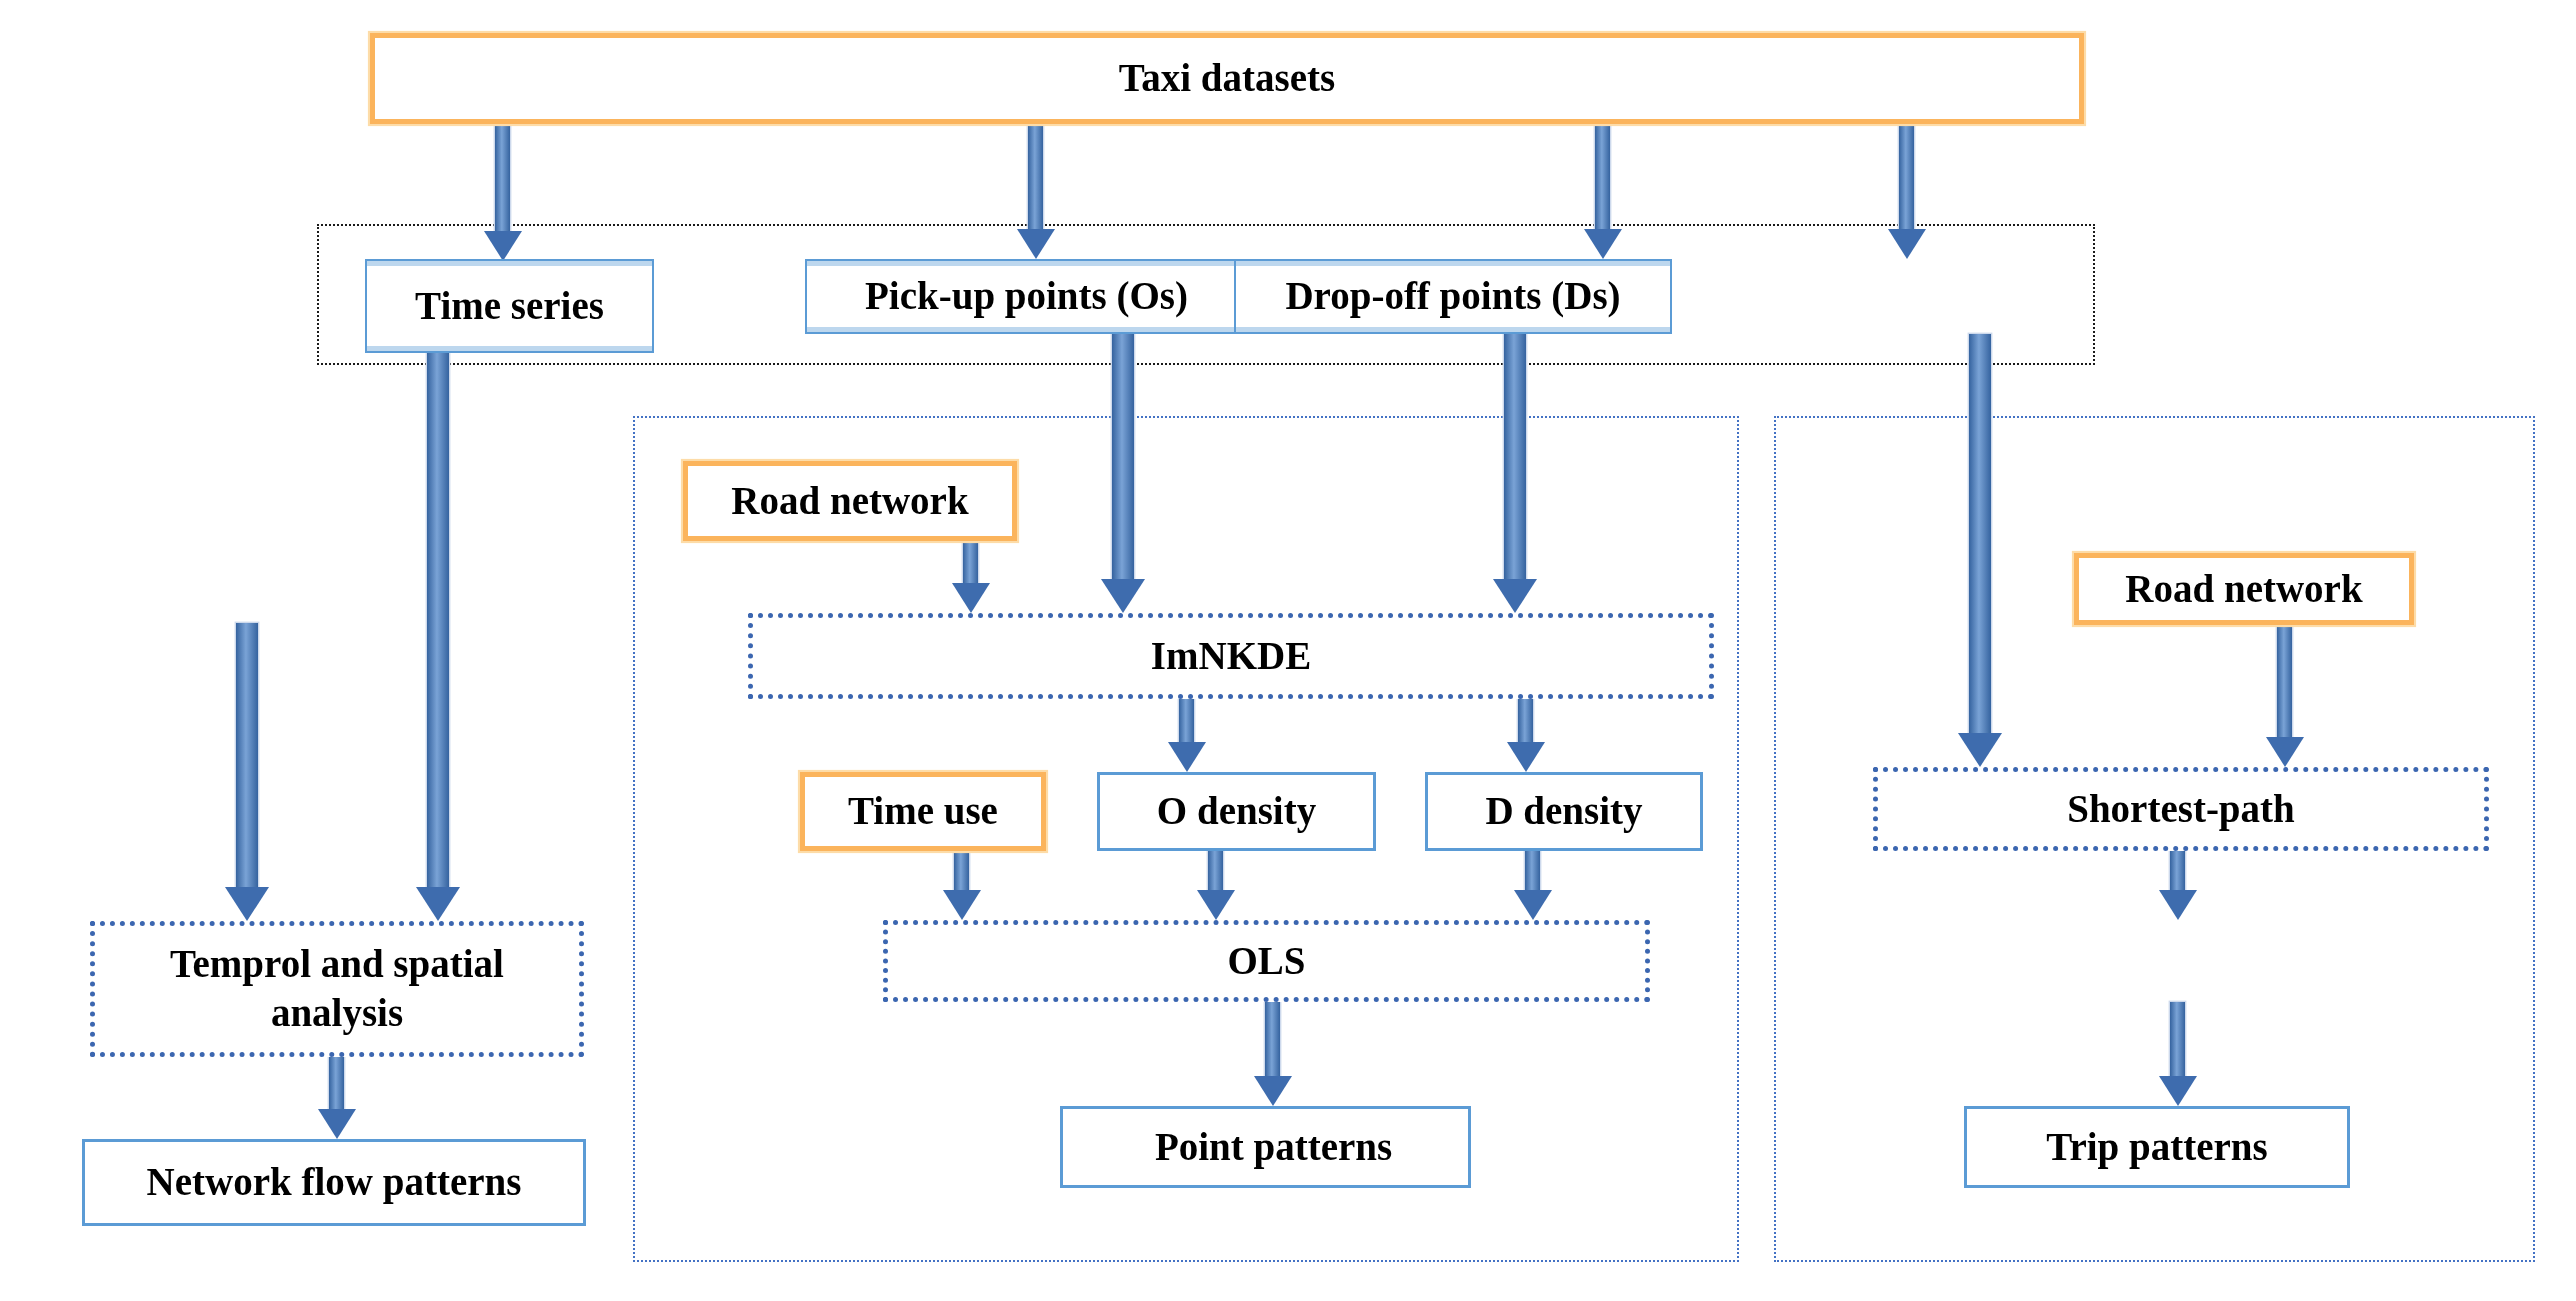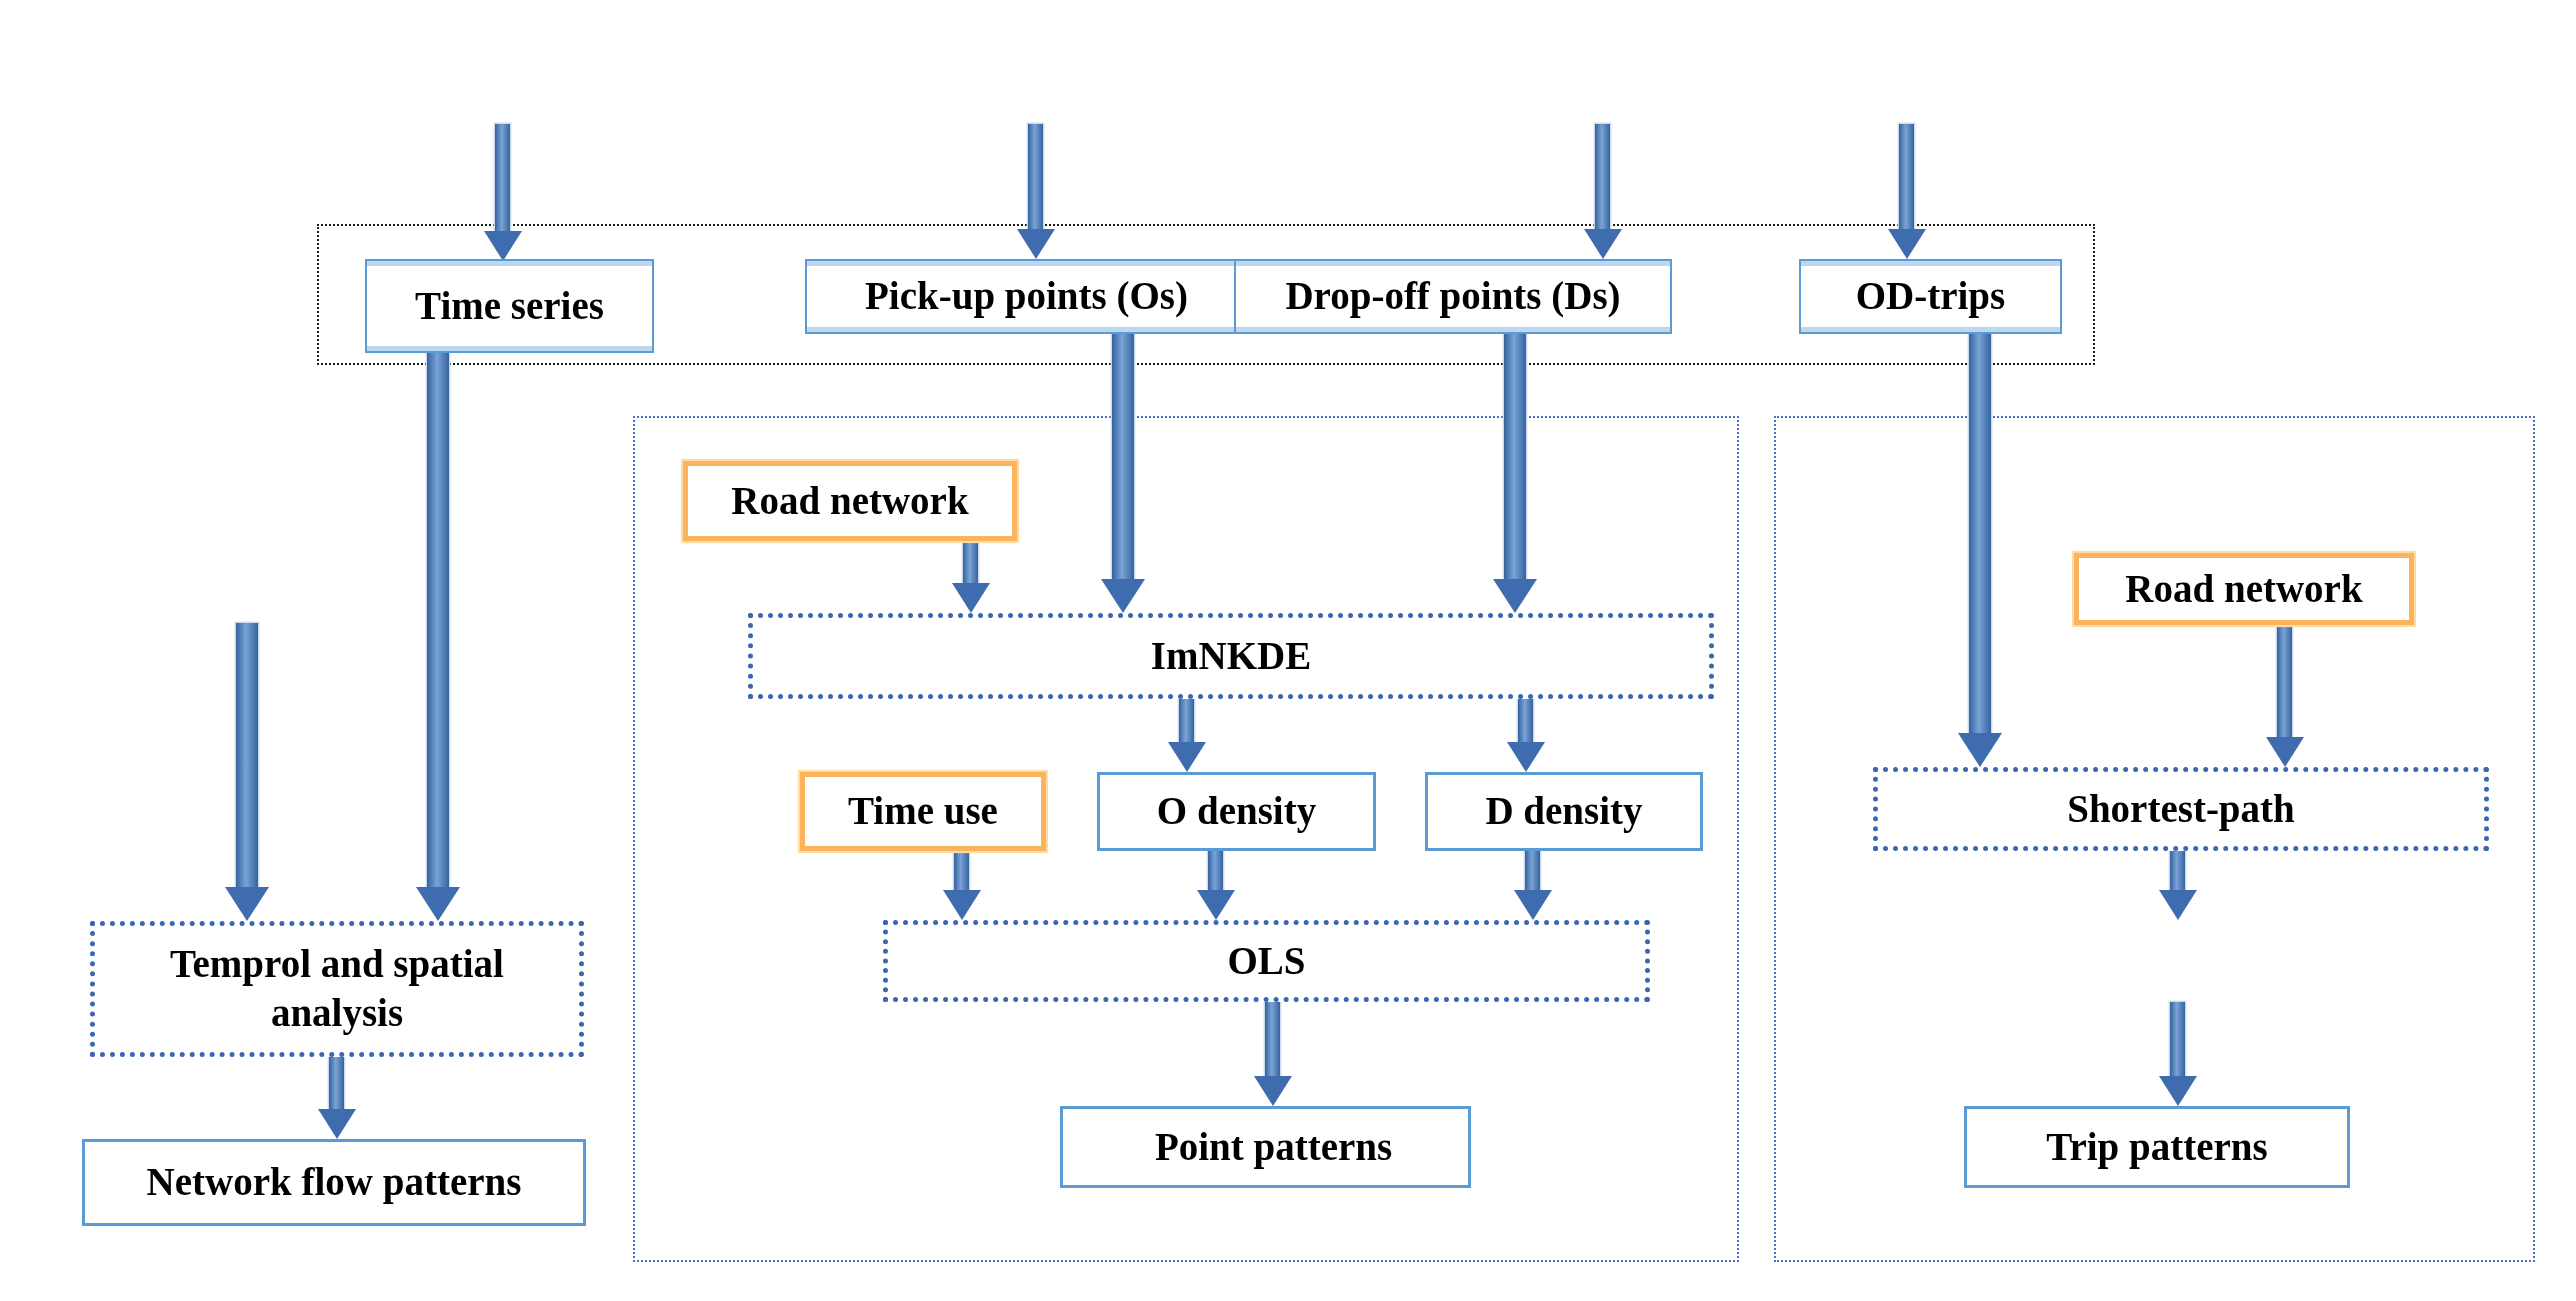--- a/index.html
+++ b/index.html
@@ -82,33 +82,33 @@
 </head>
 <body>
 
 <div class="canvas">
 
   <div class="frame frame-black" style="left:317px; top:224px; width:1778px; height:141px;"></div>
 
   <div class="frame frame-blue" style="left:633px; top:416px; width:1106px; height:846px;"></div>
   <div class="frame frame-blue" style="left:1774px; top:416px; width:761px; height:846px;"></div>
 
+  <div class="node b-orange" style="left:370px; top:33px; width:1714px; height:91px;">
+    <span>Taxi datasets</span>
+  </div>
 
   <div class="node b-blue-banded" style="left:365px; top:259px; width:289px; height:94px;">
     <span>Time series</span>
   </div>
   <div class="node b-blue-banded" style="left:805px; top:259px; width:443px; height:75px;">
     <span>Pick-up points (Os)</span>
   </div>
   <div class="node b-blue-banded" style="left:1234px; top:259px; width:438px; height:75px;">
     <span>Drop-off points (Ds)</span>
   </div>
-  <div class="node b-blue-banded" style="left:1799px; top:259px; width:263px; height:75px;">
-    <span>OD-trips</span>
-  </div>
 
   <div class="node b-dotblue" style="left:90px; top:921px; width:494px; height:136px; padding:0 21.4px;">
     <span>Temprol and spatial analysis</span>
   </div>
   <div class="node b-blue" style="left:82px; top:1139px; width:504px; height:87px;">
     <span>Network flow patterns</span>
   </div>
 
   <div class="node b-orange" style="left:683px; top:461px; width:334px; height:80px;">
     <span>Road network</span>

